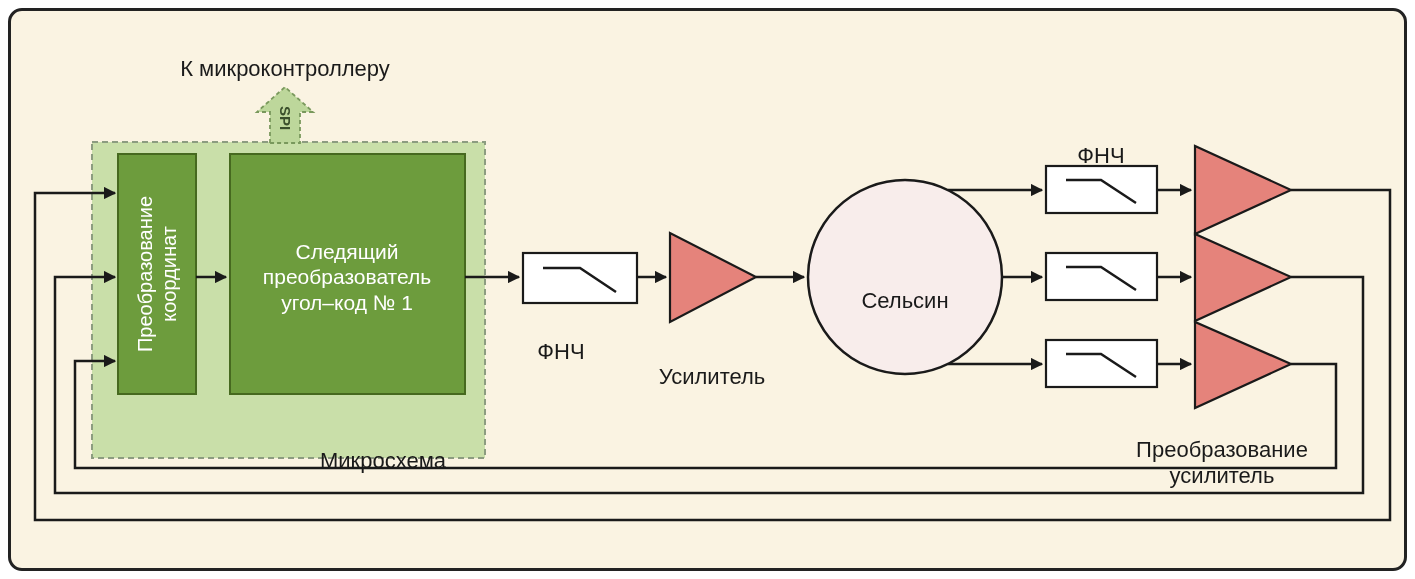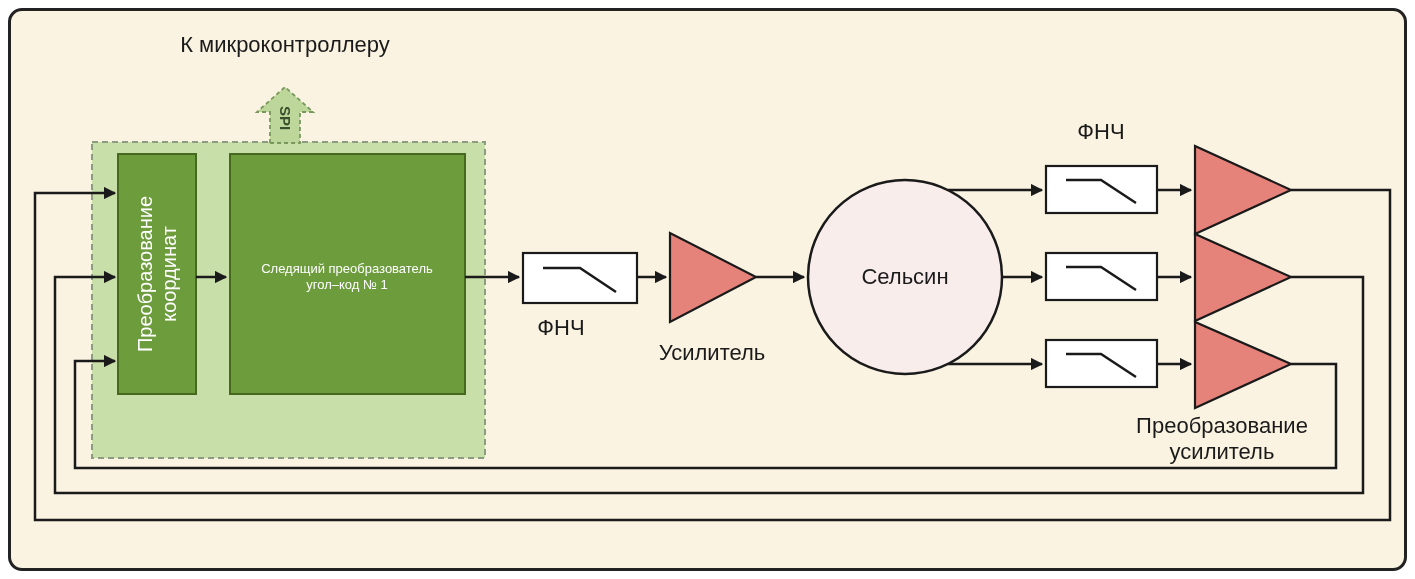--- a/index.html
+++ b/index.html
@@ -23,24 +23,24 @@
     left: 0; top: 0;
     width: 1415px; height: 579px;
   }
   .label {
     position: absolute;
     color: #1a1a1a;
     text-align: center;
     line-height: 1.2;
     white-space: normal;
   }
-  .lbl-22 { font-size: 22px; }
+  .lbl-22 { font-size: 22px; margin-top: 24px; }
   .lbl-block {
     color: #ffffff;
-    font-size: 13px;
+    font-size: 21px;
     display: flex;
     align-items: center;
     justify-content: center;
   }
   .rot-ccw { transform: rotate(-90deg); }
   .rot-cw  { transform: rotate(90deg); }
   .spi-text {
     font-size: 15px;
     font-weight: bold;
     color: #3a4f2c;
@@ -104,20 +104,21 @@
   </svg>
 
   <div class="label lbl-22" style="left:125px; top:32px; width:320px;">К микроконтроллеру</div>
 
   <div class="label spi-text rot-cw" style="left:263px; top:103px; width:44px; height:30px;">SPI</div>
 
   <div class="label lbl-block rot-ccw" style="left:37px; top:235px; width:240px; height:78px; font-size:20px;">Преобразование координат</div>
 
   <div class="label lbl-block" style="left:247px; top:224px; width:200px; height:106px;">Следящий преобразователь угол–код № 1</div>
 
+  <div class="label lbl-22" style="left:283px; top:424px; width:200px;">Микросхема</div>
 
   <div class="label lbl-22" style="left:511px; top:315px; width:100px;">ФНЧ</div>
 
   <div class="label lbl-22" style="left:805px; top:264px; width:200px;">Сельсин</div>
 
   <div class="label lbl-22" style="left:632px; top:340px; width:160px;">Усилитель</div>
 
   <div class="label lbl-22" style="left:1051px; top:119px; width:100px;">ФНЧ</div>
 
   <div class="label lbl-22" style="left:1097px; top:413px; width:250px;">Преобразование усилитель</div>

